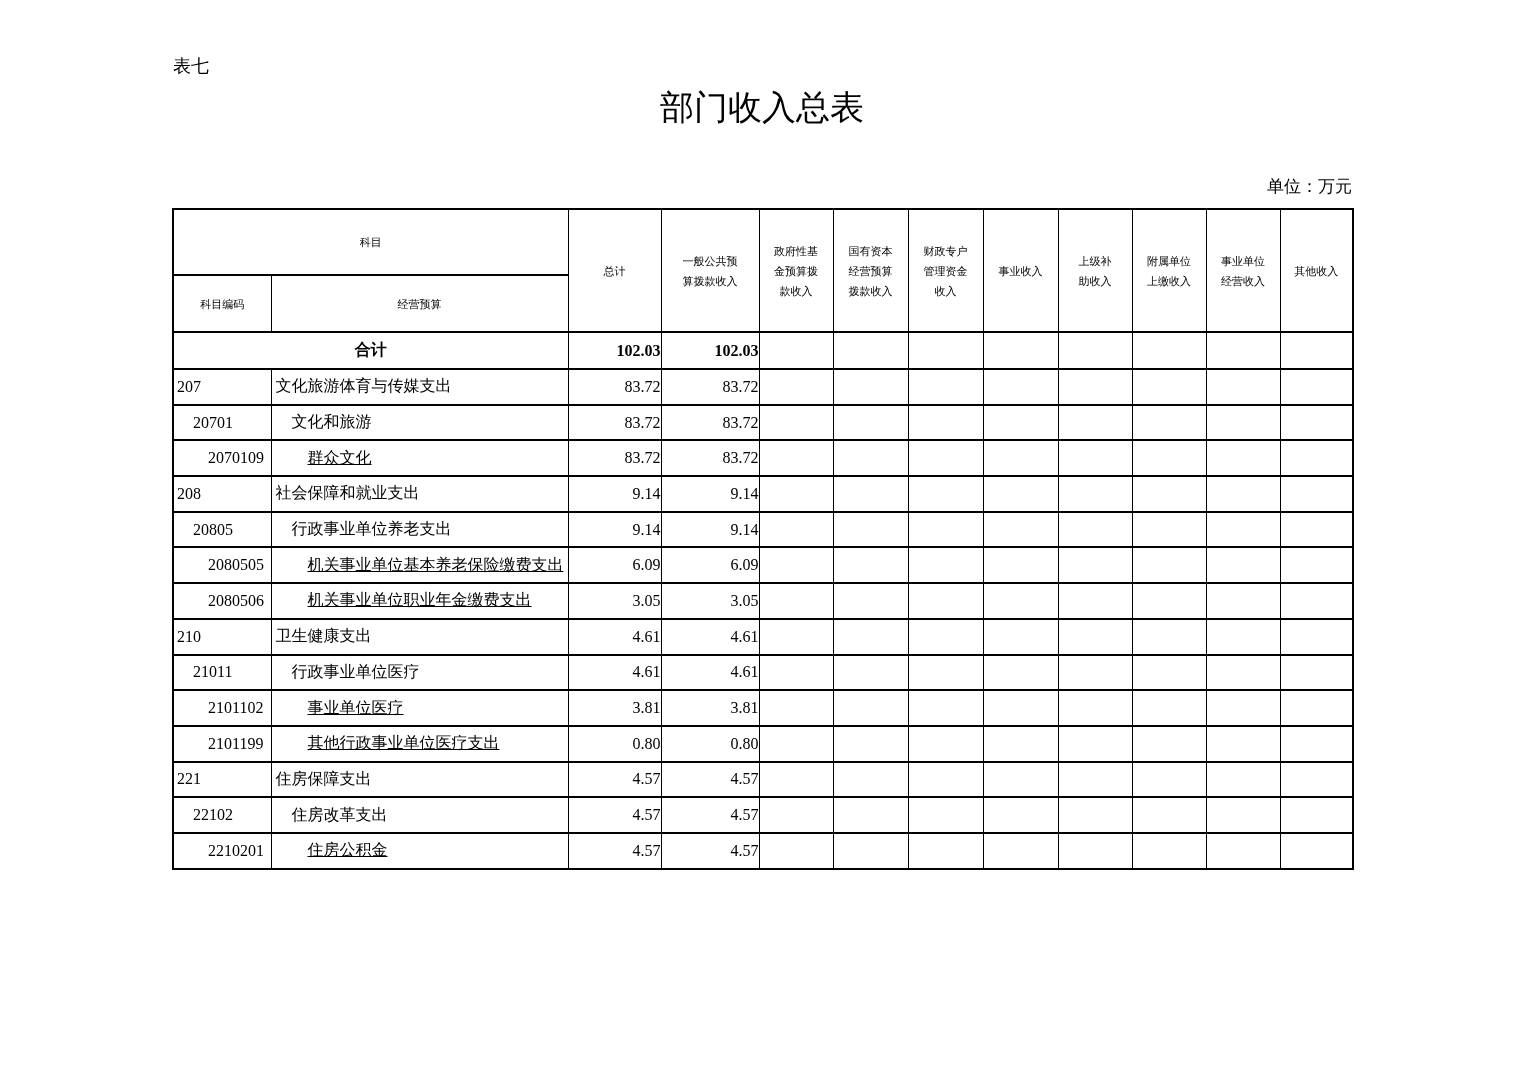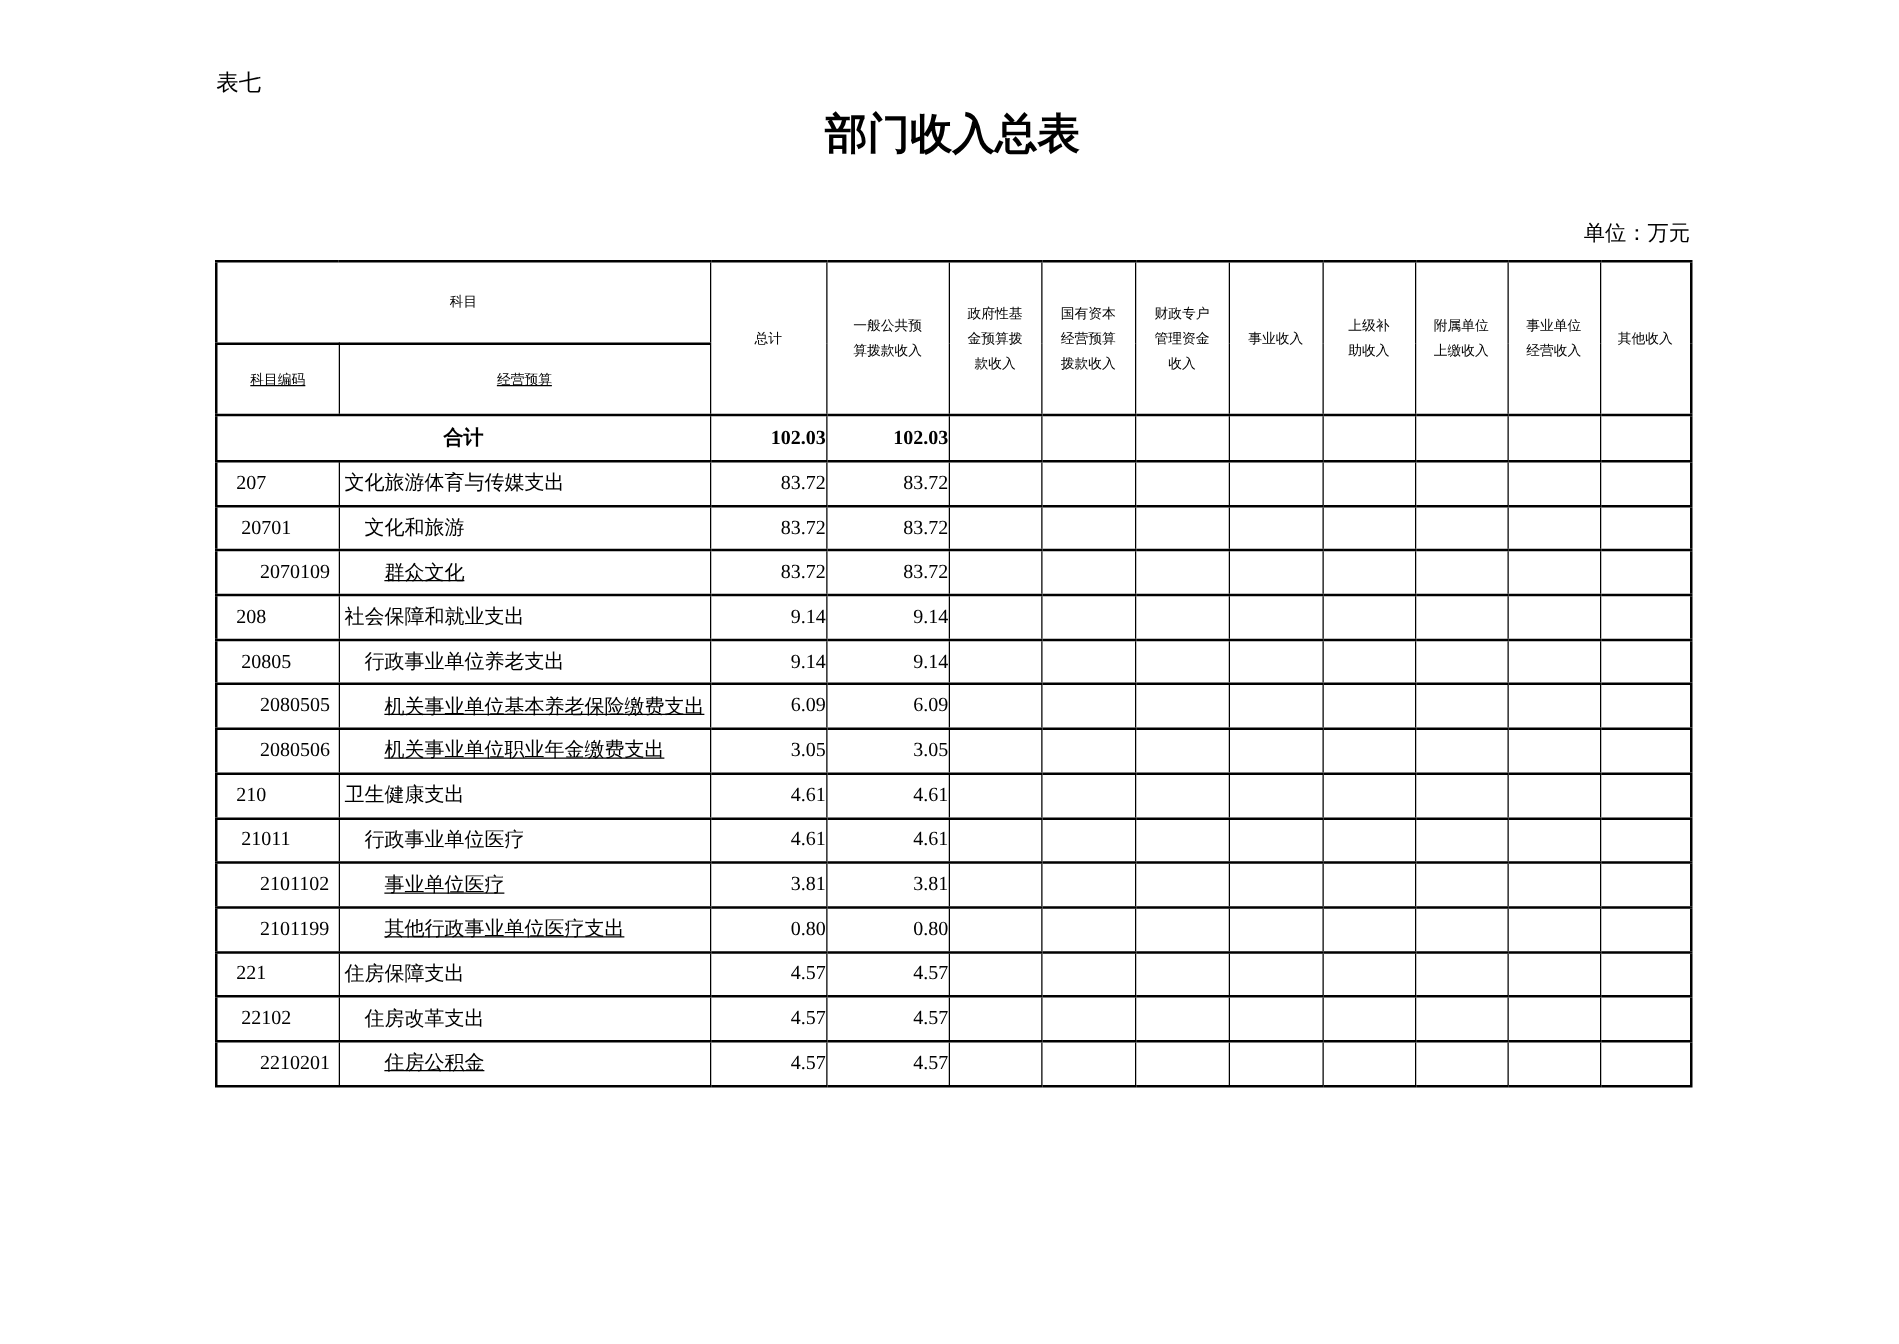--- a/index.html
+++ b/index.html
@@ -21,21 +21,21 @@
     line-height: 22px;
   }
   .page-title {
     position: absolute;
     left: 172px;
     top: 88px;
     width: 1180px;
     margin: 0;
     text-align: center;
     font-size: 34px;
-    font-weight: 700;
+    font-weight: 400;
     line-height: 40px;
   }
   .unit-note {
     position: absolute;
     left: 172px;
     top: 176px;
     width: 1180px;
     text-align: right;
     font-size: 17px;
     line-height: 21px;
@@ -60,21 +60,21 @@
   }
   thead th {
     font-size: 11px;
     line-height: 20px;
     text-align: center;
     vertical-align: middle;
     white-space: pre-line;
   }
   thead tr.header-row-1 { height: 66px; }
   thead tr.header-row-2 { height: 57px; }
-  thead tr.header-row-2 th { border-bottom-width: 2.5px; text-decoration: underline; }
+  thead tr.header-row-2 th { border-bottom-width: 2.5px; }
   tbody tr { height: 35.7px; }
   tbody tr.total-row { height: 37px; }
   tbody tr.total-row td { font-weight: bold; }
   td.total-label {
     text-align: center;
     font-size: 16px;
     vertical-align: middle;
   }
   td.code {
     text-align: left;
@@ -88,21 +88,21 @@
     vertical-align: middle;
     white-space: nowrap;
   }
   td.num {
     text-align: right;
     padding-right: 5px;
     font-size: 16px;
     vertical-align: middle;
     white-space: nowrap;
   }
-  td.code.lvl1 { padding-left: 15px; }
+  td.code.lvl1 { padding-left: 3px; }
   td.code.lvl2 { padding-left: 19px; }
   td.code.lvl3 { padding-left: 34px; }
   td.name.lvl1 { padding-left: 4px; }
   td.name.lvl2 { padding-left: 20px; }
   td.name.lvl3 { padding-left: 36px; text-decoration: underline; }
 </style>
 </head>
 <body>
 
 <div class="table-label">表七</div>

